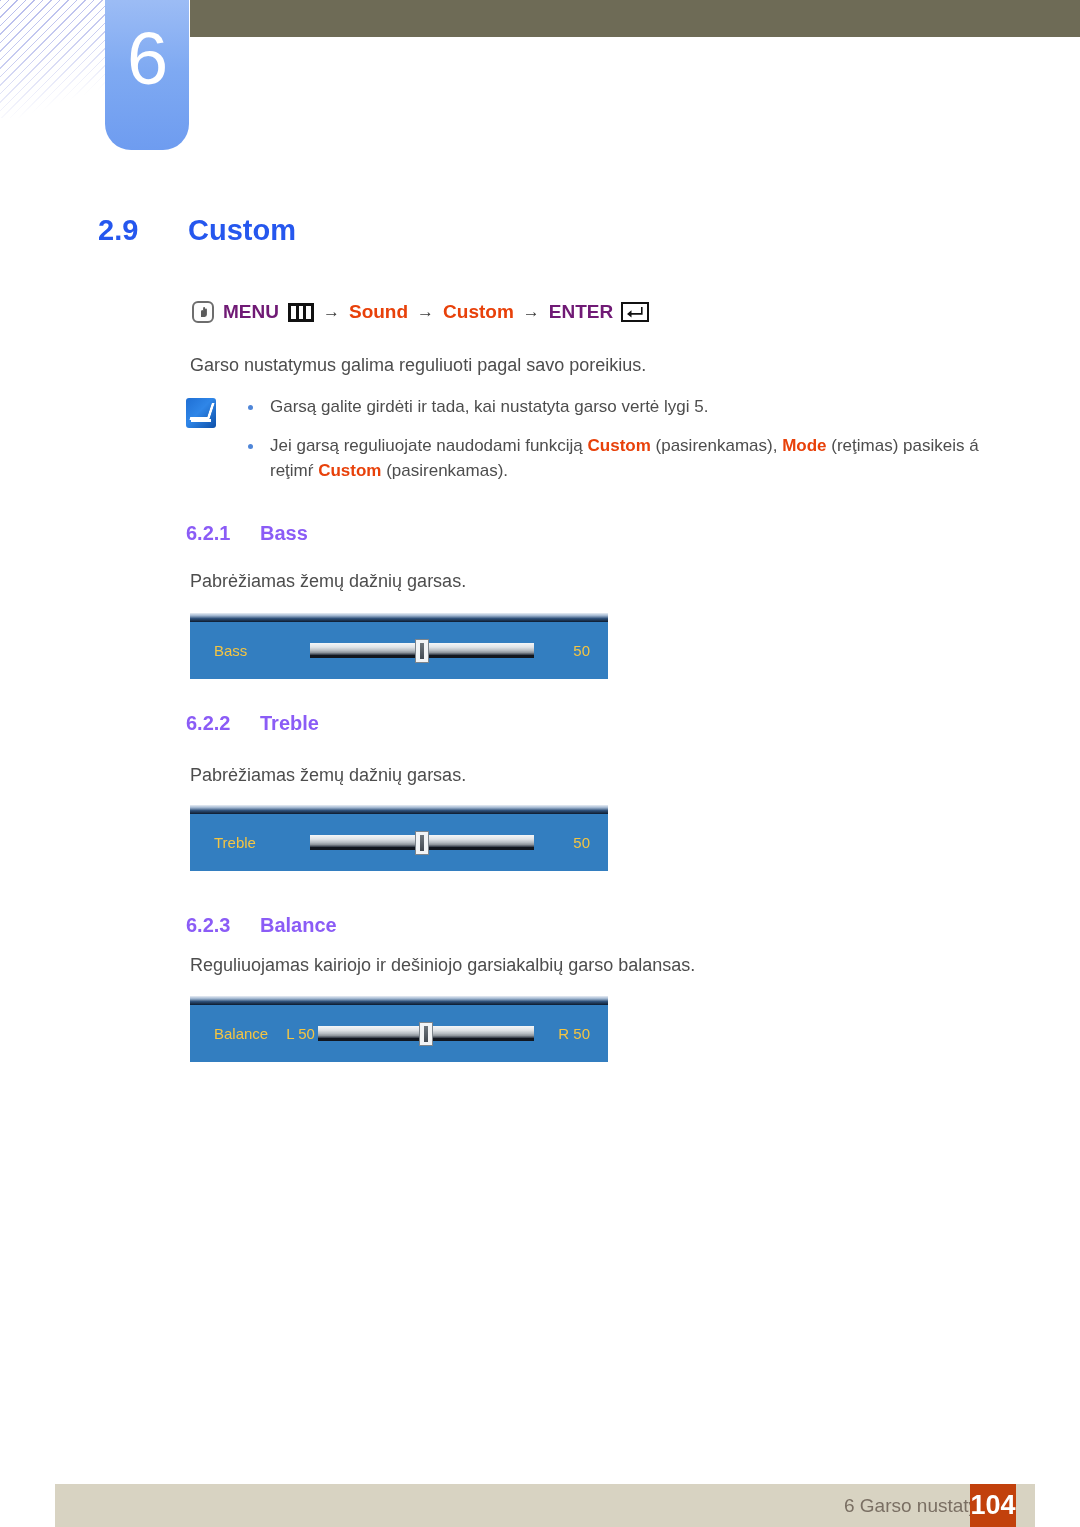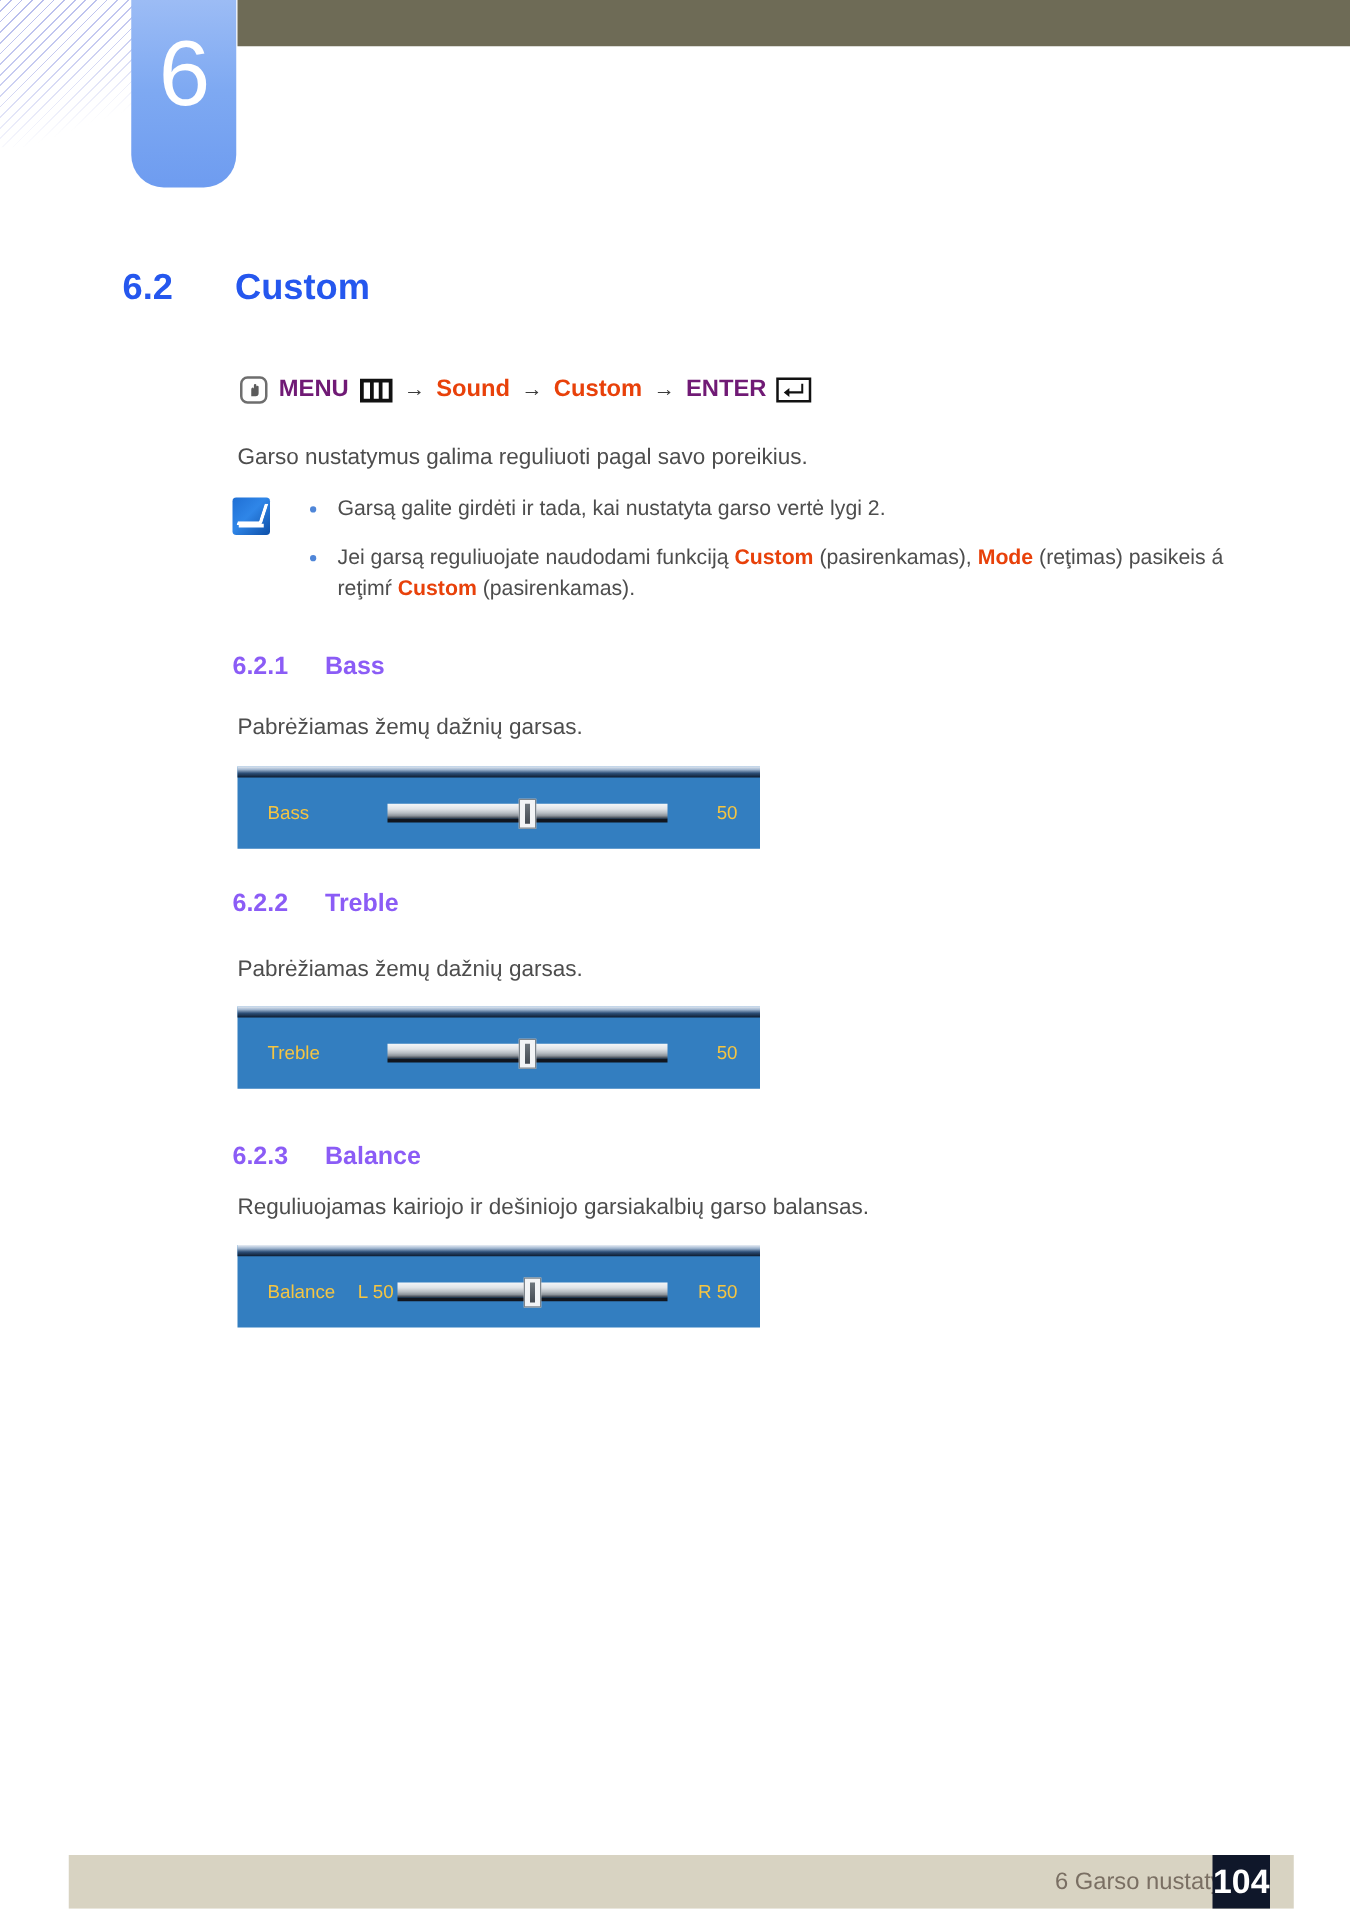--- a/index.html
+++ b/index.html
@@ -268,42 +268,42 @@
   .footer-text {
     position: absolute;
     right: 66px; top: 1495px;
     color: #7a6f63;
     font-size: 19px;
   }
   .footer-page {
     position: absolute;
     left: 970px; top: 1484px;
     width: 46px; height: 43px;
-    background: #0f172a;
+    background: #c2410c;
     color: #ffffff;
     font-size: 27px;
     font-weight: bold;
     display: flex;
     align-items: center;
     justify-content: center;
   }
 </style>
 </head>
 <body>
 
 <div class="page">
 
   <div class="hatch"></div>
   <div class="olive-bar"></div>
   <div class="chapter-tab">
     <span class="chapter-num">6</span>
   </div>
 
   <div class="h2">
-    <span class="num">6.2</span><span>Custom</span>
+    <span class="num">2.9</span><span>Custom</span>
   </div>
 
   <div class="menupath">
     <span class="icon-hand">
       <svg width="13" height="13" viewBox="0 0 13 13" aria-hidden="true">
         <path d="M4 11 L4 5.5 Q4 4 5.2 4 Q6.1 4 6.1 5.2 L6.1 2.2 Q6.1 1.1 7.1 1.1 Q8.1 1.1 8.1 2.2 L8.1 5.2 L8.1 3.4 Q8.1 2.5 9 2.5 Q9.9 2.5 9.9 3.4 L9.9 8.6 Q9.9 11 7.6 11 Z" fill="#5a5a5a"></path>
       </svg>
     </span>
     <span class="mp-olive">MENU</span>
     <span class="icon-bars">
@@ -323,21 +323,21 @@
       </svg>
     </span>
   </div>
 
   <div class="para" style="top:352px;text-align:center;">Garso nustatymus galima reguliuoti pagal savo poreikius.</div>
 
   <div class="note">
     <div class="note-icon"></div>
     <div class="note-list">
       <div class="note-li">
-        <span>Garsą galite girdėti ir tada, kai nustatyta garso vertė lygi 2.</span>
+        <span>Garsą galite girdėti ir tada, kai nustatyta garso vertė lygi 5.</span>
       </div>
       <div class="note-li">
         <span>Jei garsą reguliuojate naudodami funkciją </span><span class="kw">Custom</span><span> (pasirenkamas), </span><span class="kw">Mode</span><span> (reţimas) pasikeis á reţimŕ </span><span class="kw">Custom</span><span> (pasirenkamas).</span>
       </div>
     </div>
   </div>
 
   <div class="h3" style="top:522px;">
     <span class="num">6.2.1</span><span>Bass</span>
   </div>

